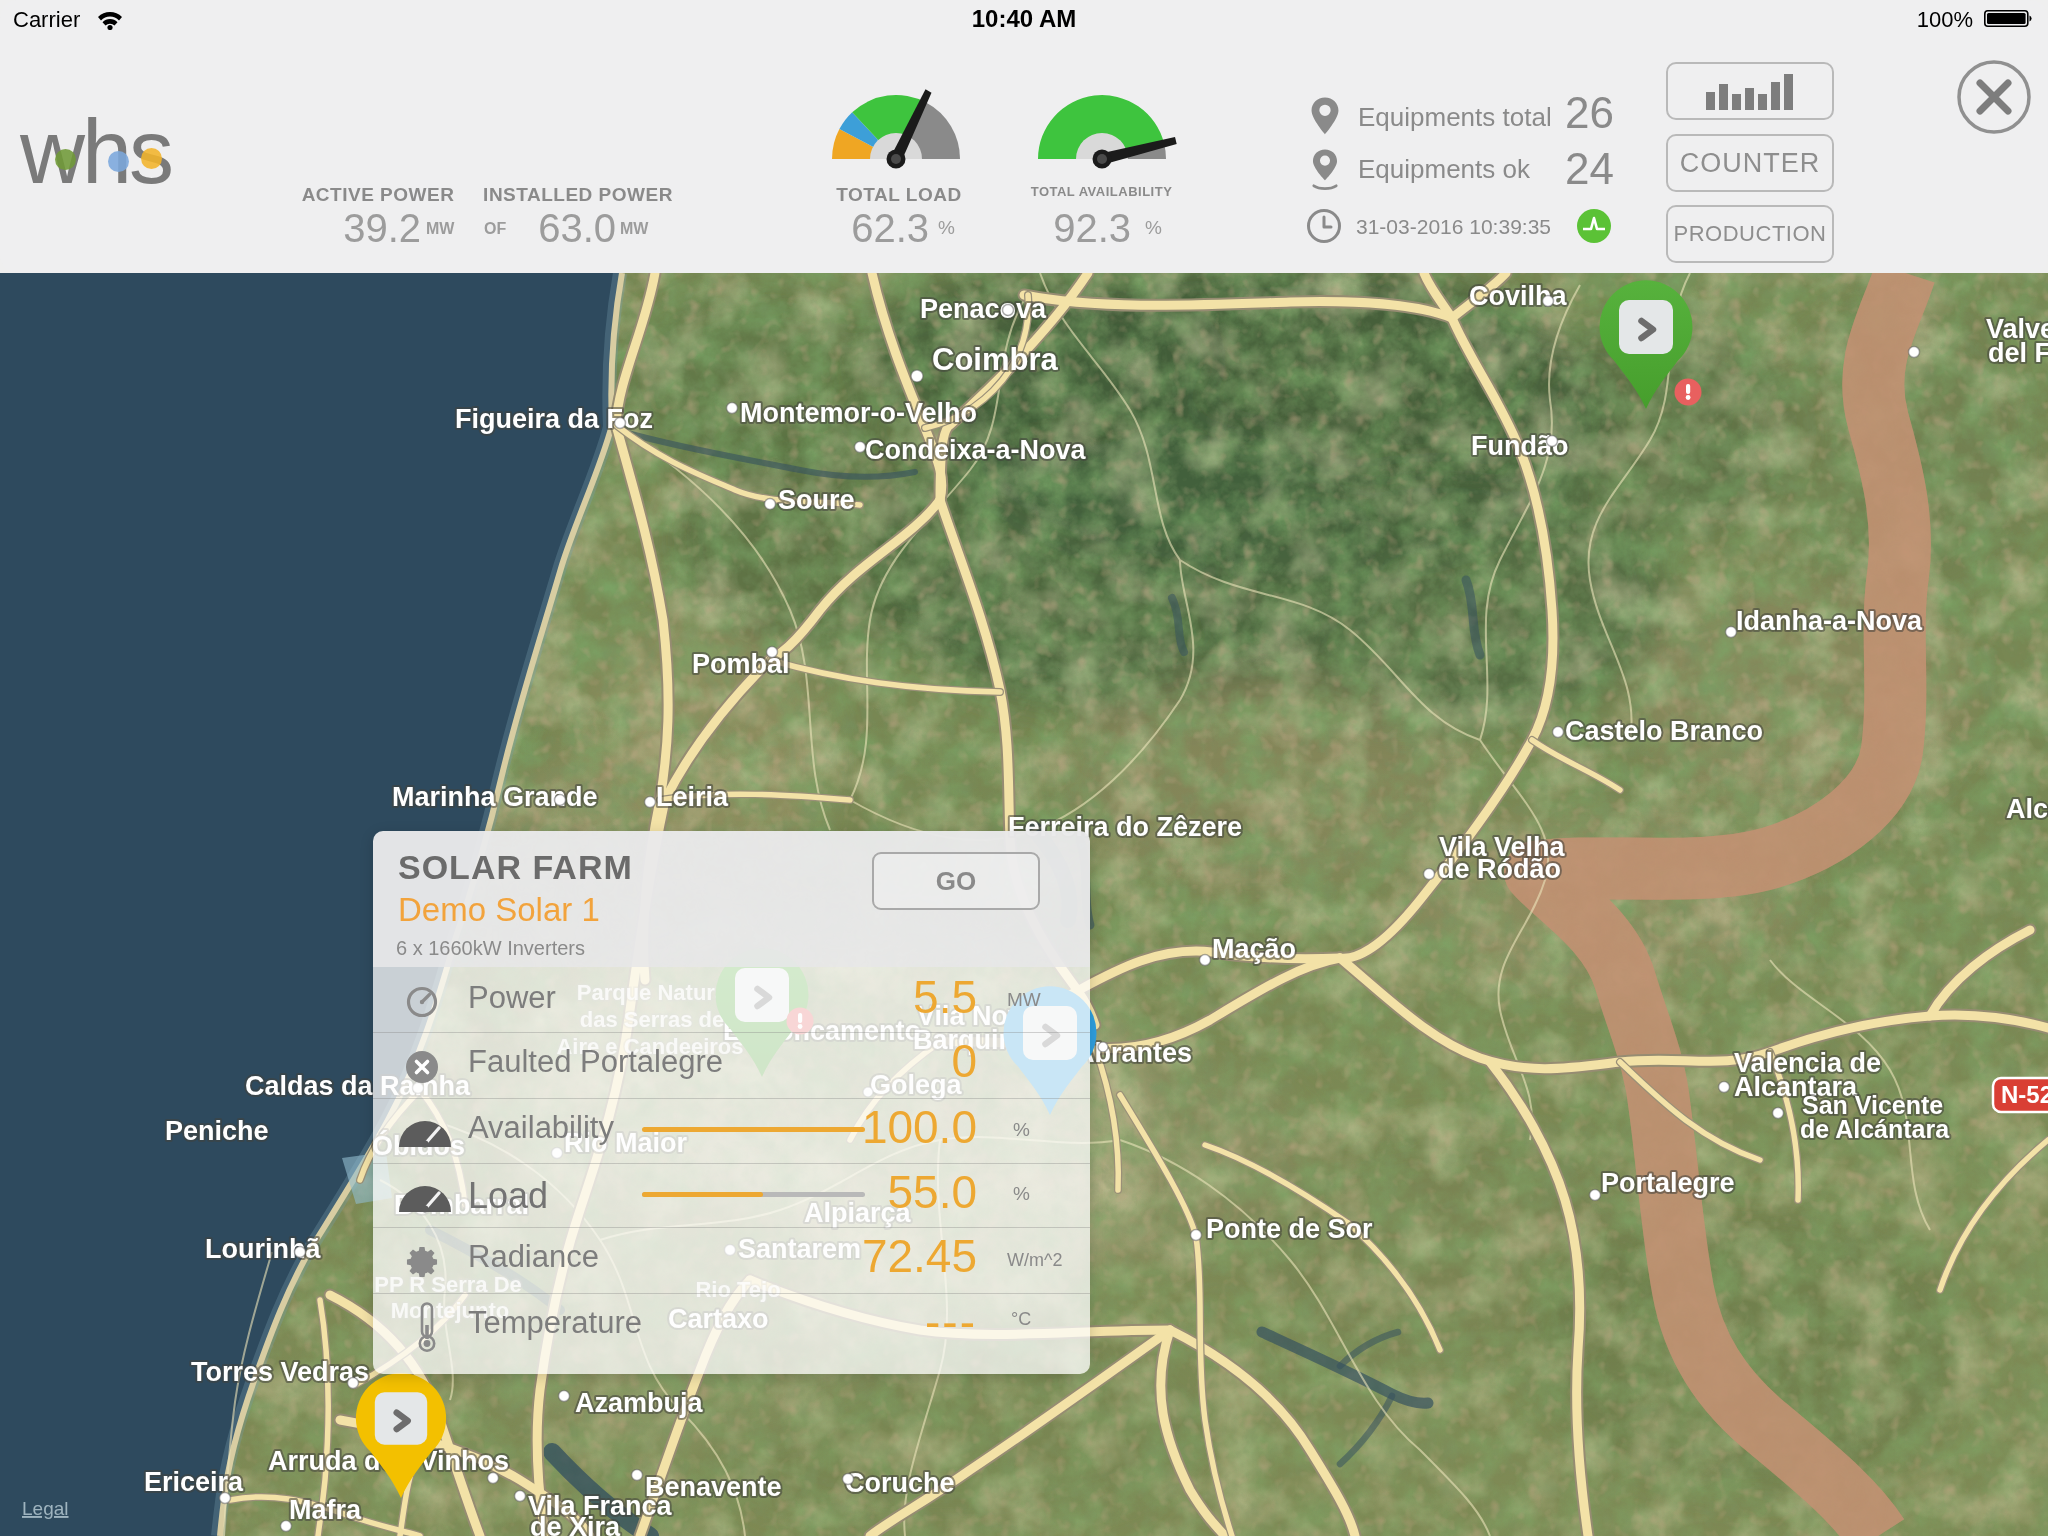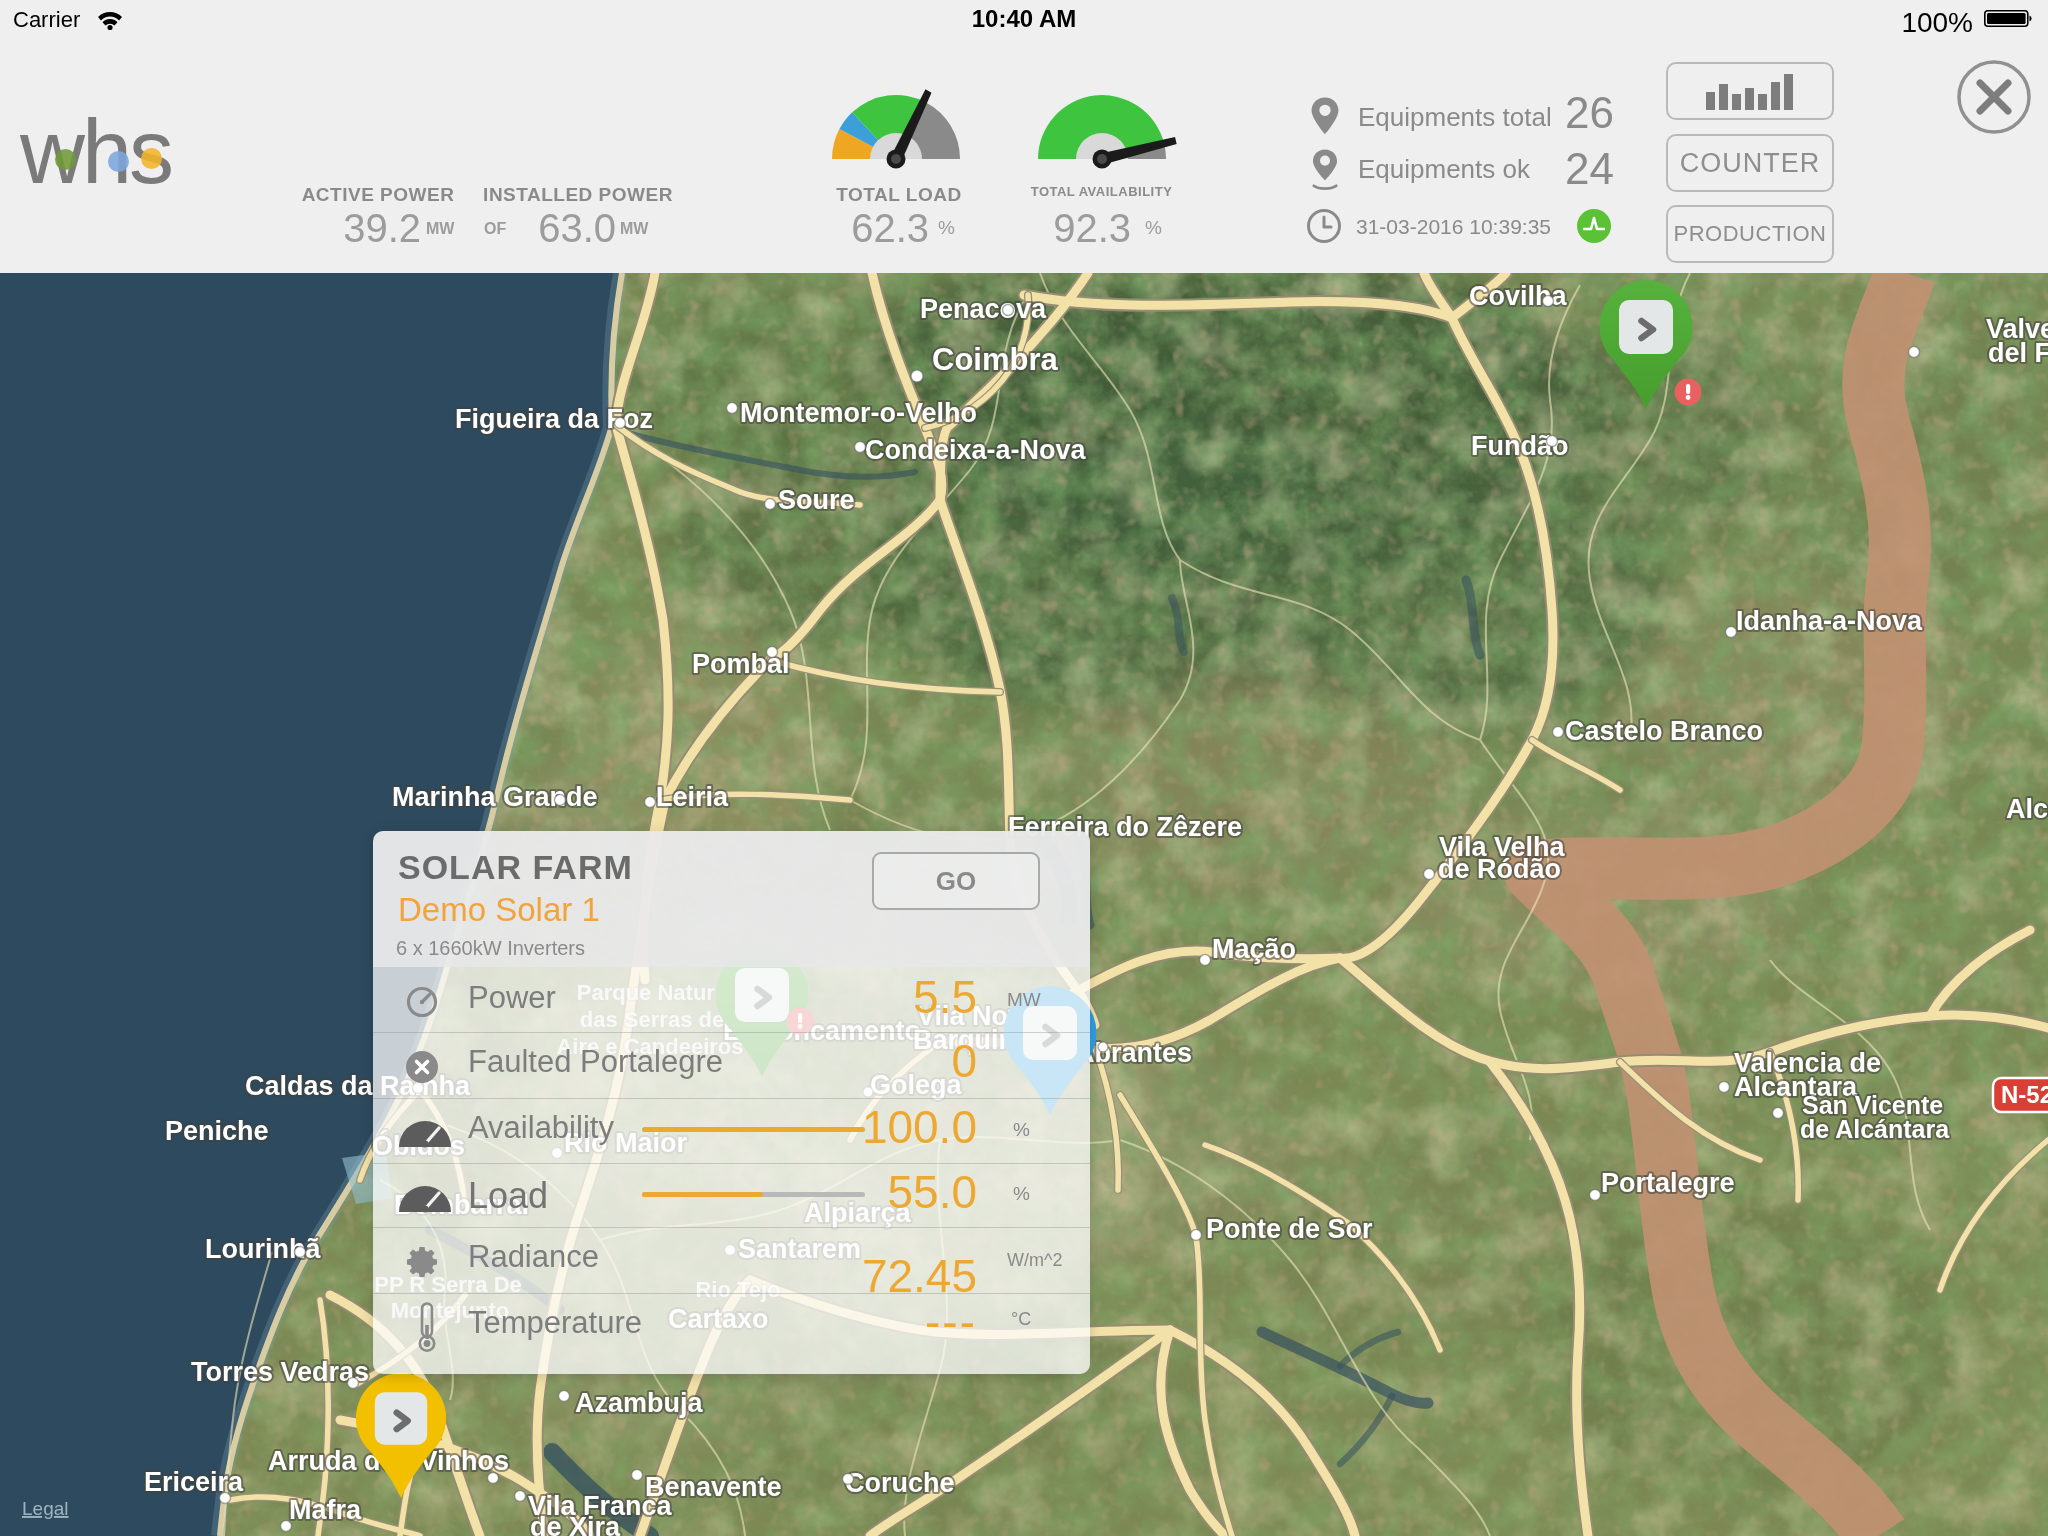--- a/index.html
+++ b/index.html
@@ -305,21 +305,21 @@
 
   <div id="header" class="abs" style="left:0;top:0;width:2048px;height:273px;background:#efeff0;border-radius:18px;">
 
     <div class="abs" style="left:13px;top:7px;font-size:22px;color:#000;">Carrier</div>
     <svg class="abs" style="left:97px;top:10px;" width="26" height="20" viewBox="0 0 26 20">
       <path d="M1 7 A 17 17 0 0 1 25 7 L 22 10.4 A 12.5 12.5 0 0 0 4 10.4 Z" fill="#000"></path>
       <path d="M5.5 12.2 A 10.6 10.6 0 0 1 20.5 12.2 L 17.5 15.6 A 6.5 6.5 0 0 0 8.5 15.6 Z" fill="#000"></path>
       <circle cx="13" cy="17.5" r="2.6" fill="#000"></circle>
     </svg>
     <div class="abs" style="left:924px;top:5px;width:200px;text-align:center;font-size:24px;font-weight:bold;color:#000;">10:40 AM</div>
-    <div class="abs" style="left:1898px;top:7px;width:75px;text-align:right;font-size:28px;color:#000;">100%</div>
+    <div class="abs" style="left:1898px;top:7px;width:75px;text-align:right;font-size:22px;color:#000;">100%</div>
     <svg class="abs" style="left:1984px;top:10px;" width="50" height="18" viewBox="0 0 50 18">
       <rect x="0.8" y="0.8" width="43" height="15.4" rx="3" fill="none" stroke="#000" stroke-width="1.6"></rect>
       <rect x="3" y="3" width="38.6" height="11" rx="1.5" fill="#000"></rect>
       <path d="M45.5 5.5 L45.5 11.5 A 3.2 3.2 0 0 0 45.5 5.5 Z" fill="#000"></path>
     </svg>
 
     <div class="abs" style="left:20px;top:101px;font-size:90px;color:#7a7a7a;letter-spacing:-3px;">whs</div>
     <div class="abs" style="left:55px;top:149px;width:21px;height:21px;border-radius:50%;background:#6f9a37;opacity:.88;"></div>
     <div class="abs" style="left:108px;top:151px;width:21px;height:21px;border-radius:50%;background:#7ba7dc;opacity:.88;"></div>
     <div class="abs" style="left:141px;top:148px;width:21px;height:21px;border-radius:50%;background:#f2b42a;opacity:.88;"></div>
@@ -457,21 +457,21 @@
     <div class="abs" style="left:95px;top:344px;font-size:36px;color:#737373;">Load</div>
     <div class="abs" style="left:269px;top:361px;width:223px;height:5px;border-radius:3px;background:#b9b9b9;"></div>
     <div class="abs" style="left:269px;top:361px;width:121px;height:5px;border-radius:3px;background:#eda832;"></div>
     <div class="abs" style="left:404px;top:334px;width:200px;text-align:right;font-size:46px;color:#eda832;">55.0</div>
     <div class="abs" style="left:640px;top:352px;font-size:19px;color:#8a8a8a;">%</div>
 
     <svg class="abs" style="left:30px;top:412px;" width="38" height="38" viewBox="0 0 24 24">
       <path fill="#8a8a8a" d="M12 8.2 A 3.8 3.8 0 1 0 12 15.8 A 3.8 3.8 0 0 0 12 8.2 Z M 21.5 13.6 L 21.5 10.4 L 19.1 10 A 7.3 7.3 0 0 0 18.4 8.3 L 19.9 6.3 L 17.7 4.1 L 15.7 5.6 A 7.3 7.3 0 0 0 14 4.9 L 13.6 2.5 L 10.4 2.5 L 10 4.9 A 7.3 7.3 0 0 0 8.3 5.6 L 6.3 4.1 L 4.1 6.3 L 5.6 8.3 A 7.3 7.3 0 0 0 4.9 10 L 2.5 10.4 L 2.5 13.6 L 4.9 14 A 7.3 7.3 0 0 0 5.6 15.7 L 4.1 17.7 L 6.3 19.9 L 8.3 18.4 A 7.3 7.3 0 0 0 10 19.1 L 10.4 21.5 L 13.6 21.5 L 14 19.1 A 7.3 7.3 0 0 0 15.7 18.4 L 17.7 19.9 L 19.9 17.7 L 18.4 15.7 A 7.3 7.3 0 0 0 19.1 14 Z"></path>
     </svg>
     <div class="abs" style="left:95px;top:408px;font-size:31px;color:#7d7d7d;">Radiance</div>
-    <div class="abs" style="left:404px;top:398px;width:200px;text-align:right;font-size:46px;color:#eda832;margin-top:20px;">72.45</div>
+    <div class="abs" style="left:404px;top:398px;width:200px;text-align:right;font-size:46px;color:#eda832;">72.45</div>
     <div class="abs" style="left:634px;top:419px;font-size:18px;color:#8a8a8a;">W/m^2</div>
 
     <svg class="abs" style="left:42px;top:470px;" width="24" height="52" viewBox="0 0 24 52">
       <rect x="7" y="2.5" width="10" height="33" rx="5" fill="none" stroke="#8a8a8a" stroke-width="2.6"></rect>
       <circle cx="12" cy="42.5" r="7.2" fill="none" stroke="#8a8a8a" stroke-width="2.6"></circle>
       <rect x="10.2" y="24" width="3.6" height="14" fill="#8a8a8a"></rect>
       <circle cx="12" cy="42.5" r="3.4" fill="#8a8a8a"></circle>
     </svg>
     <div class="abs" style="left:95px;top:474px;font-size:31px;color:#7d7d7d;">Temperature</div>
     <div class="abs" style="left:404px;top:464px;width:200px;text-align:right;font-size:46px;color:#eda832;letter-spacing:2px;">---</div>

